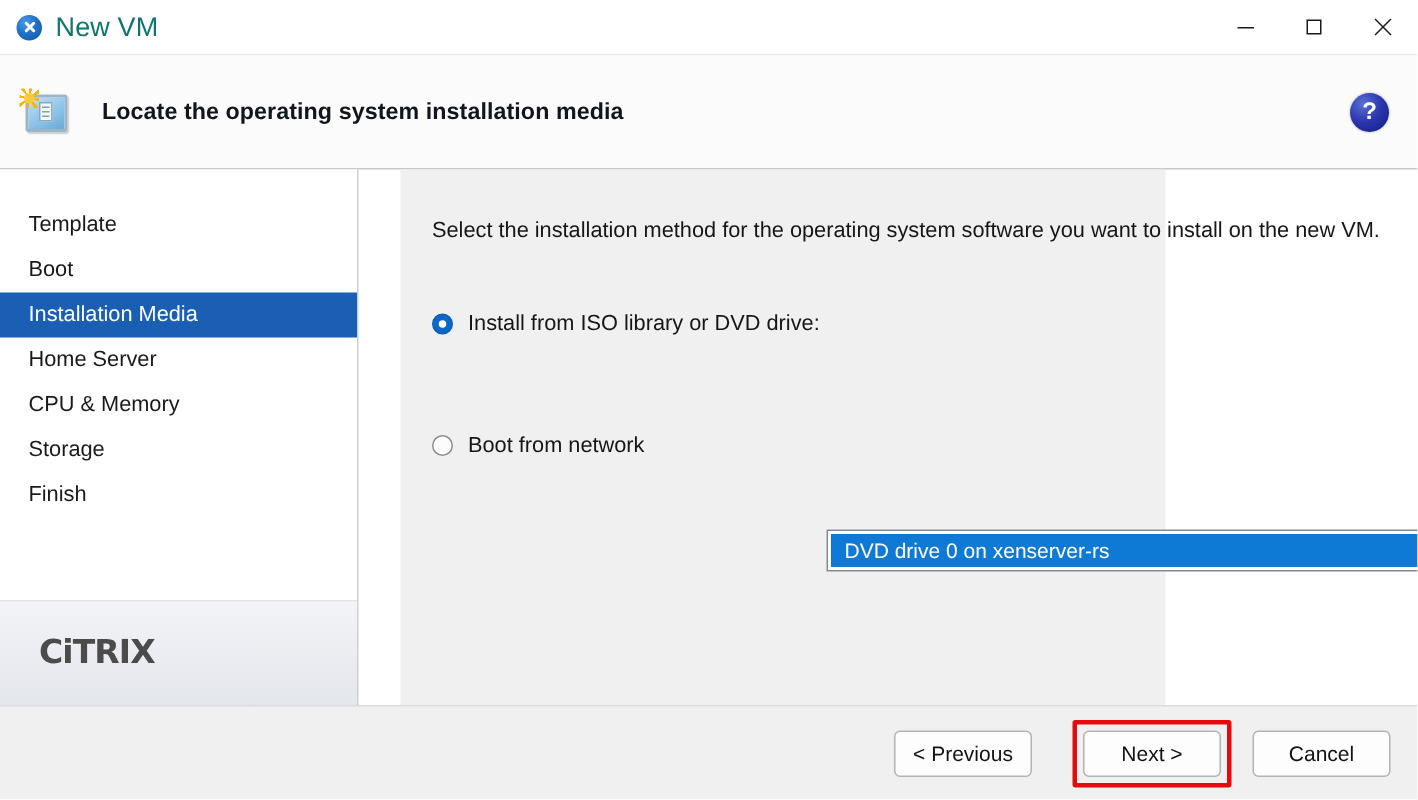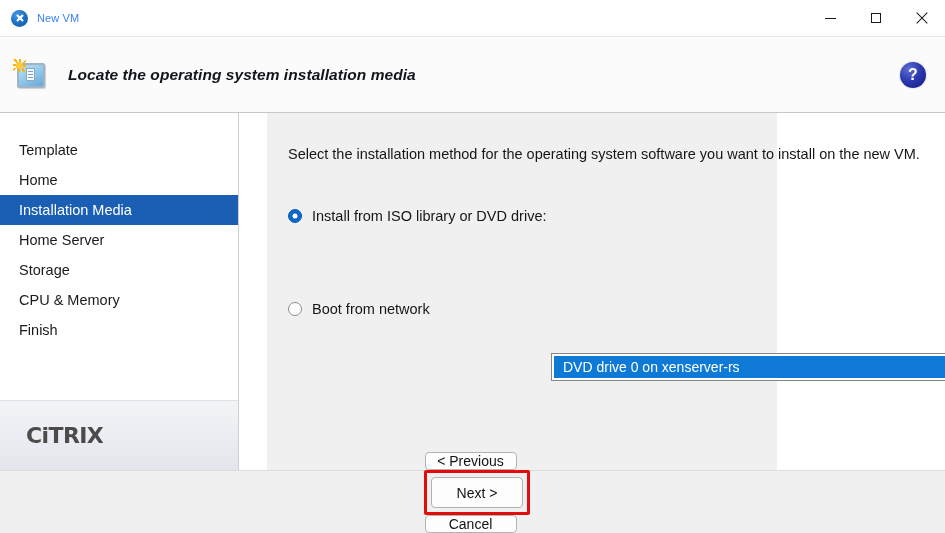--- a/index.html
+++ b/index.html
@@ -48,22 +48,22 @@
     position: absolute;
     left: 50%; top: 50%;
     width: 9px; height: 2px;
     background: #ffffff;
     border-radius: 1px;
   }
   .tb-icon::before { transform: translate(-50%,-50%) rotate(45deg); }
   .tb-icon::after  { transform: translate(-50%,-50%) rotate(-45deg); }
 
   .tb-title {
-    font-size: 11px;
-    color: #3b82f6;
+    font-size: 18px;
+    color: #0f766e;
     letter-spacing: 0.1px;
     white-space: nowrap;
   }
   .tb-spacer { flex: 1 1 auto; }
 
   .win-btn {
     width: 46px;
     height: 36px;
     display: flex;
     align-items: center;
@@ -162,21 +162,20 @@
     width: 7px; height: 7px;
     border-radius: 50%;
     background: #ffc93a;
   }
   .hdr-title {
     font-size: 15.5px;
     font-weight: bold;
     color: #10161d;
     letter-spacing: 0.05px;
     white-space: nowrap;
-    font-style: italic;
   }
   .hdr-spacer { flex: 1 1 auto; }
   .help-icon {
     width: 26px; height: 26px;
     margin-right: 19px;
     border-radius: 50%;
     background: radial-gradient(circle at 34% 28%, #5b6fd6 0%, #2b36ad 48%, #101a80 100%);
     color: #ffffff;
     font-size: 16px;
     font-weight: bold;
@@ -259,21 +258,21 @@
     color: #161616;
     white-space: nowrap;
   }
 
   .opt-row {
     position: absolute;
     display: flex;
     align-items: center;
   }
   .opt-iso { left: 21px; top: 95px; }
-  .opt-net { left: 21px; top: 188px; }
+  .opt-net { left: 21px; top: 176px; }
 
   .radio {
     width: 14px; height: 14px;
     border-radius: 50%;
     box-sizing: border-box;
     flex: none;
     margin-right: 10px;
     position: relative;
   }
   .radio.on {
@@ -334,21 +333,20 @@
     left: 0; top: 470px;
     width: 945px;
     height: 63px;
     background: #f0f0f0;
     border-top: 1px solid #dcdcdc;
     box-sizing: border-box;
     display: flex;
     align-items: center;
     justify-content: flex-end;
     padding-right: 18px;
-    flex-direction: column;
   }
   .btn {
     width: 92px;
     height: 31px;
     background: #fdfdfd;
     border: 1px solid #b3b3b3;
     border-radius: 4px;
     font-size: 14px;
     color: #121212;
     display: flex;
@@ -401,25 +399,25 @@
     <div class="hdr-title">Locate the operating system installation media</div>
     <div class="hdr-spacer"></div>
     <div class="help-icon">?</div>
   </div>
 
   <div class="body-area">
 
     <div class="sidebar">
       <div class="side-list">
         <div class="side-item">Template</div>
-        <div class="side-item">Home</div>
+        <div class="side-item">Boot</div>
         <div class="side-item active">Installation Media</div>
         <div class="side-item">Home Server</div>
+        <div class="side-item">CPU &amp; Memory</div>
         <div class="side-item">Storage</div>
-        <div class="side-item">CPU &amp; Memory</div>
         <div class="side-item">Finish</div>
       </div>
       <div class="side-fill"></div>
       <div class="side-logo-area">
         <div class="citrix-logo">CiTRIX</div>
       </div>
     </div>
 
     <div class="main-panel">
 

